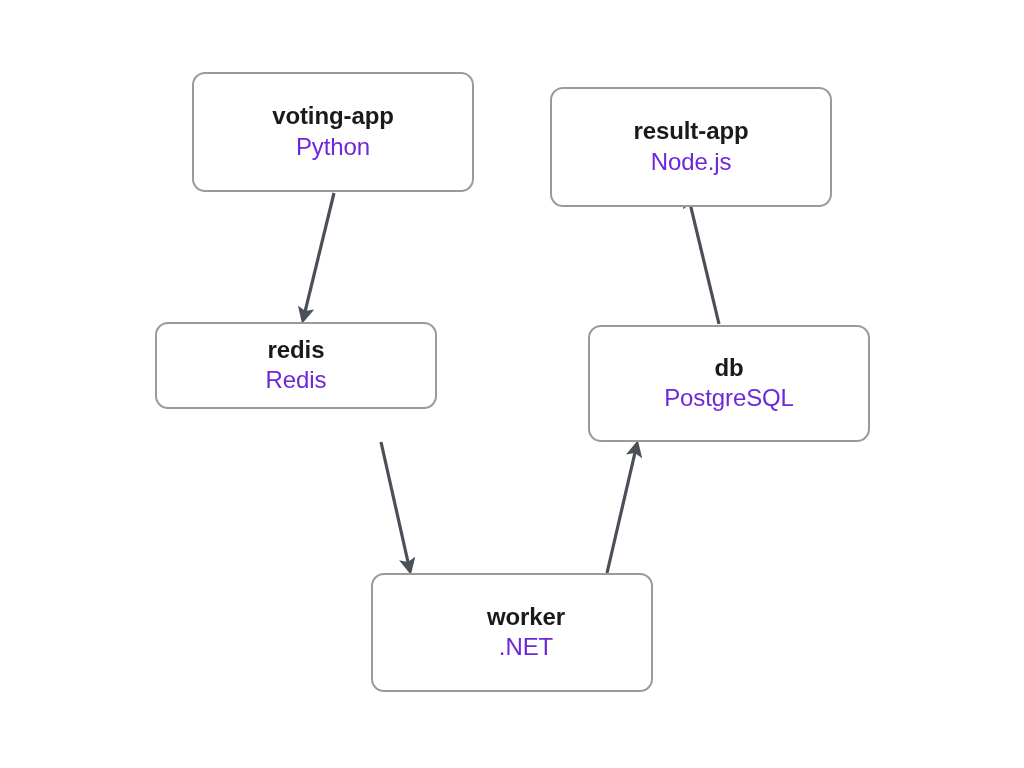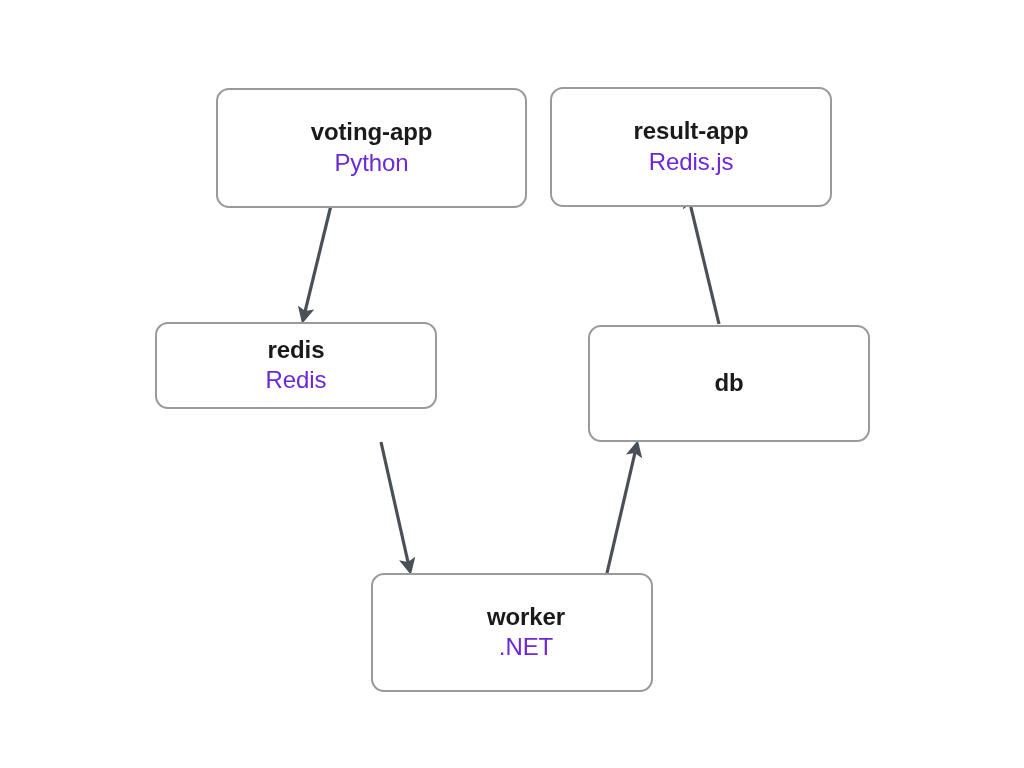--- a/index.html
+++ b/index.html
@@ -69,37 +69,38 @@
       </marker>
     </defs>
     <g id="edges-group">
         <line x1="334" y1="193" x2="303" y2="320" stroke="#4a5058" stroke-width="3.2" stroke-linecap="butt" marker-end="url(#arrowhead)"></line>
         <line x1="381" y1="442" x2="410" y2="571" stroke="#4a5058" stroke-width="3.2" stroke-linecap="butt" marker-end="url(#arrowhead)"></line>
         <line x1="607" y1="573" x2="637" y2="444" stroke="#4a5058" stroke-width="3.2" stroke-linecap="butt" marker-end="url(#arrowhead)"></line>
         <line x1="719" y1="324" x2="688" y2="195" stroke="#4a5058" stroke-width="3.2" stroke-linecap="butt" marker-end="url(#arrowhead)"></line>
       </g>
   </svg>
 
-  <div class="node" style="left: 192px; top: 88px; width: 311px; height: 120px; margin-left: 24px;">
+  <div class="node" style="left: 192px; top: 72px; width: 282px; height: 120px;">
     <span class="node-title">voting-app</span>
     <span class="node-subtitle">Python</span>
   </div>
 
   <div class="node" style="left: 550px; top: 72px; width: 282px; height: 120px; margin-top: 15px;">
     <span class="node-title">result-app</span>
-    <span class="node-subtitle">Redis.js</span>
+    <span class="node-subtitle">Node.js</span>
   </div>
 
   <div class="node" style="left: 155px; top: 322px; width: 282px; height: 87px;">
     <span class="node-title">redis</span>
     <span class="node-subtitle">Redis</span>
   </div>
 
   <div class="node" style="left: 588px; top: 325px; width: 282px; height: 117px;">
     <span class="node-title">db</span>
+    <span class="node-subtitle">PostgreSQL</span>
   </div>
 
   <div class="node" style="left: 371px; top: 573px; width: 282px; height: 119px; padding-left: 28px;">
     <span class="node-title">worker</span>
     <span class="node-subtitle">.NET</span>
   </div>
 
 </div>
 
 </body></html>

